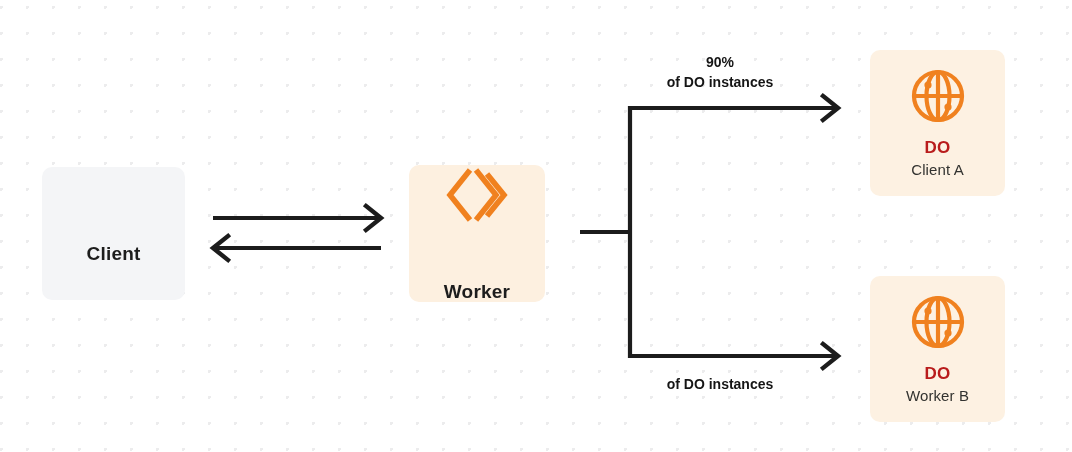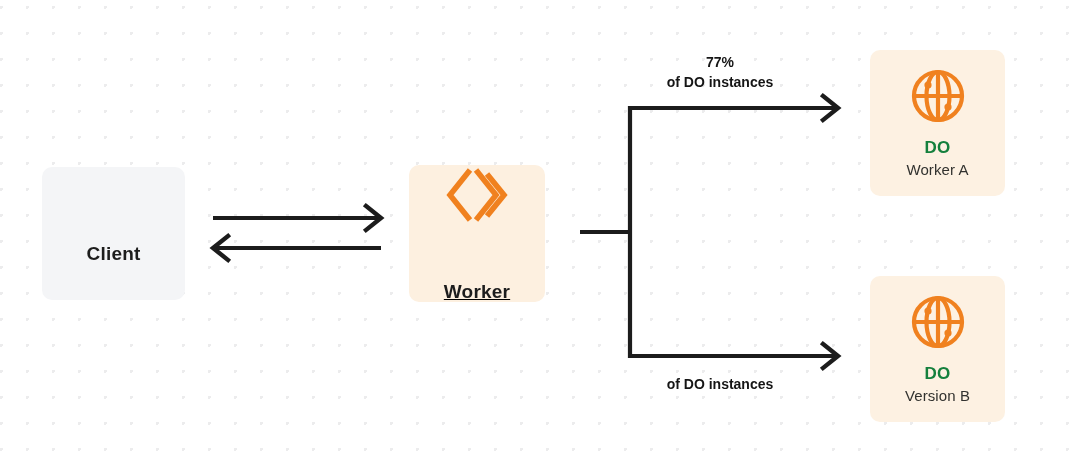--- a/index.html
+++ b/index.html
@@ -37,21 +37,20 @@
     width: 143px;
     height: 133px;
     background-color: #f4f5f7;
   }
   #node-worker {
     left: 409px;
     top: 165px;
     width: 136px;
     height: 137px;
     background-color: #fdf0e0;
-    text-decoration: underline;
   }
   #node-do-a {
     left: 870px;
     top: 50px;
     width: 135px;
     height: 146px;
     background-color: #fdf1e2;
   }
   #node-do-b {
     left: 870px;
@@ -64,21 +63,21 @@
     font-size: 19px;
     font-weight: bold;
     color: #1d1d1d;
     letter-spacing: 0.2px;
     line-height: 1.15;
     margin-top: 41px;
   }
   .node-title-small {
     font-size: 17px;
     font-weight: bold;
-    color: #15803d;
+    color: #b91c1c;
     letter-spacing: 0.2px;
   }
   .node-sub {
     font-size: 15px;
     font-weight: normal;
     color: #32322f;
     margin-top: 3px;
     letter-spacing: 0.1px;
   }
   .icon-wrap {
@@ -179,42 +178,42 @@
           <circle cx="28" cy="28" r="24"></circle>
           <ellipse cx="28" cy="28" rx="11.5" ry="24"></ellipse>
           <line x1="28" y1="4" x2="28" y2="52"></line>
           <line x1="5" y1="28" x2="51" y2="28"></line>
         </g>
         <circle cx="18" cy="17" r="3.6" fill="#f0811f"></circle>
         <circle cx="38" cy="39" r="3.6" fill="#f0811f"></circle>
       </svg>
     </span>
     <span class="node-title-small">DO</span>
-    <span class="node-sub">Worker A</span>
+    <span class="node-sub">Client A</span>
   </div>
 
   <div class="node" id="node-do-b">
     <span class="icon-wrap do-icon-wrap">
       <svg width="56" height="56" viewBox="0 0 56 56">
         <g fill="none" stroke="#f0811f" stroke-width="4.2">
           <circle cx="28" cy="28" r="24"></circle>
           <ellipse cx="28" cy="28" rx="11.5" ry="24"></ellipse>
           <line x1="28" y1="4" x2="28" y2="52"></line>
           <line x1="5" y1="28" x2="51" y2="28"></line>
         </g>
         <circle cx="18" cy="17" r="3.6" fill="#f0811f"></circle>
         <circle cx="38" cy="39" r="3.6" fill="#f0811f"></circle>
       </svg>
     </span>
     <span class="node-title-small">DO</span>
-    <span class="node-sub">Version B</span>
+    <span class="node-sub">Worker B</span>
   </div>
 
   <div class="edge-label" id="label-top">
-    <div>77%</div>
+    <div>90%</div>
     <div>of DO instances</div>
   </div>
 
   <div class="edge-label" id="label-bottom">
     <div>of DO instances</div>
   </div>
 
 </div>
 
 </body></html>

